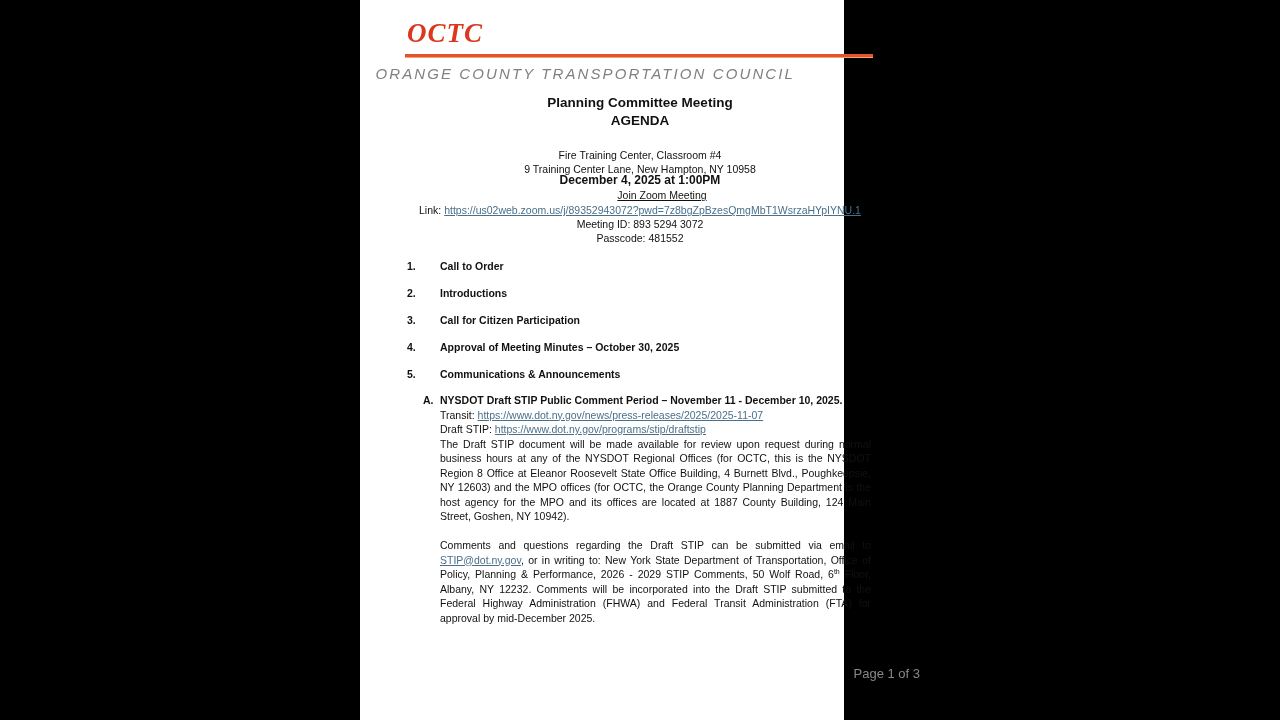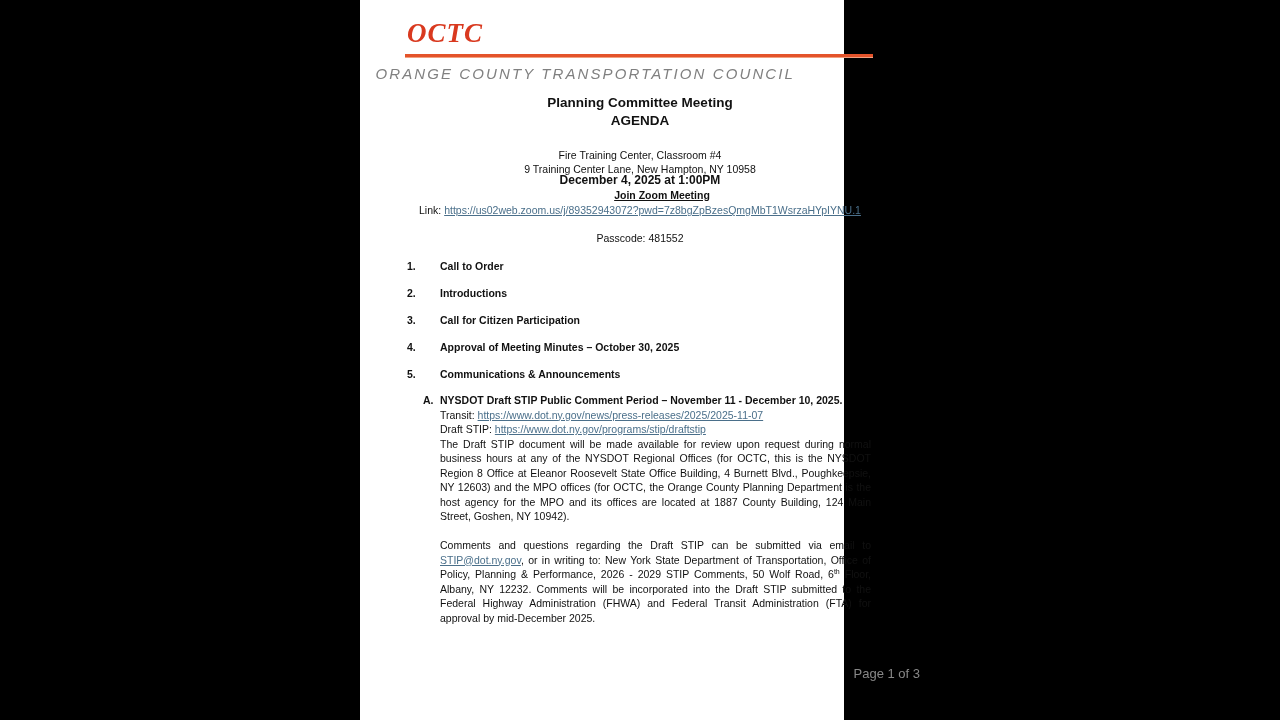--- a/index.html
+++ b/index.html
@@ -6,21 +6,21 @@
   body { width:1280px; height:720px; background:#000; position:relative; overflow:hidden; font-family:"Liberation Sans", sans-serif; }
   .page { position:absolute; left:360px; top:0; width:484px; height:720px; background:#ffffff; }
   .logo { position:absolute; left:47px; top:18px; font-family:"Liberation Serif", serif; font-style:italic; font-weight:bold; font-size:27px; color:#d9391f; letter-spacing:1px; }
   .rule { position:absolute; left:45px; top:54px; width:468px; height:3px; background:#e4532a; }
   .rule2 { position:absolute; left:45px; top:57px; width:468px; height:1px; background:#f2a080; }
   .org { position:absolute; right:49px; top:65px; font-size:15px; font-weight:normal; font-style:italic; letter-spacing:2.1px; color:#808080; }
   .center { position:absolute; left:0; width:560px; text-align:center; color:#111; }
   .t-title { font-size:13.5px; font-weight:bold; line-height:18px; }
   .t-small { font-size:10.5px; line-height:14.5px; }
   .link { color:#4a6f8a; text-decoration:underline; }
-  .u { text-decoration:underline; font-weight:bold;margin-left:44px; }
+  .u { text-decoration:underline; font-weight:normal;margin-left:44px; }
   .items { position:absolute; left:47px; top:258px; width:470px; }
   .item { display:flex; font-size:10.5px; font-weight:bold; color:#111; height:27px; line-height:16px; }
   .num { width:33px; }
   .sub { position:absolute; left:80px; top:393px; width:431px; font-size:10.5px; line-height:14.5px; color:#111; }
   .sub .head { display:flex; font-weight:bold; margin-left:-17px; }
   .sub .head .lt { width:17px; }
   .just { text-align:justify; }
   .para2 { margin-top:14.5px; }
   sup { font-size:7px; line-height:0; }
   .footer { position:absolute; left:0; width:560px; top:666px; text-align:right; font-size:13px; color:#888; }
@@ -39,20 +39,21 @@
   <div class="center t-title" style="top:130px;font-size:12px;margin-top:41px;">December 4, 2025 at 1:00PM</div>
   <div class="center t-small" style="top:148px;">Fire Training Center, Classroom #4</div>
   <div class="center t-small" style="top:162px;">9 Training Center Lane, New Hampton, NY 10958</div>
 
   <div class="center t-small" style="top:188px;">
     <span class="u">Join Zoom Meeting</span>
   </div>
   <div class="center t-small" style="top:203px;text-align:center;">
     <span>Link: </span><span class="link">https://us02web.zoom.us/j/89352943072?pwd=7z8bgZpBzesQmgMbT1WsrzaHYpIYNU.1</span>
   </div>
+  <div class="center t-small" style="top:217px;">Meeting ID: 893 5294 3072</div>
   <div class="center t-small" style="top:231px;">Passcode: 481552</div>
 
   <div class="items">
     <div class="item">
         <span class="num">1.</span>
         <span>Call to Order</span>
       </div>
     <div class="item">
         <span class="num">2.</span>
         <span>Introductions</span>

